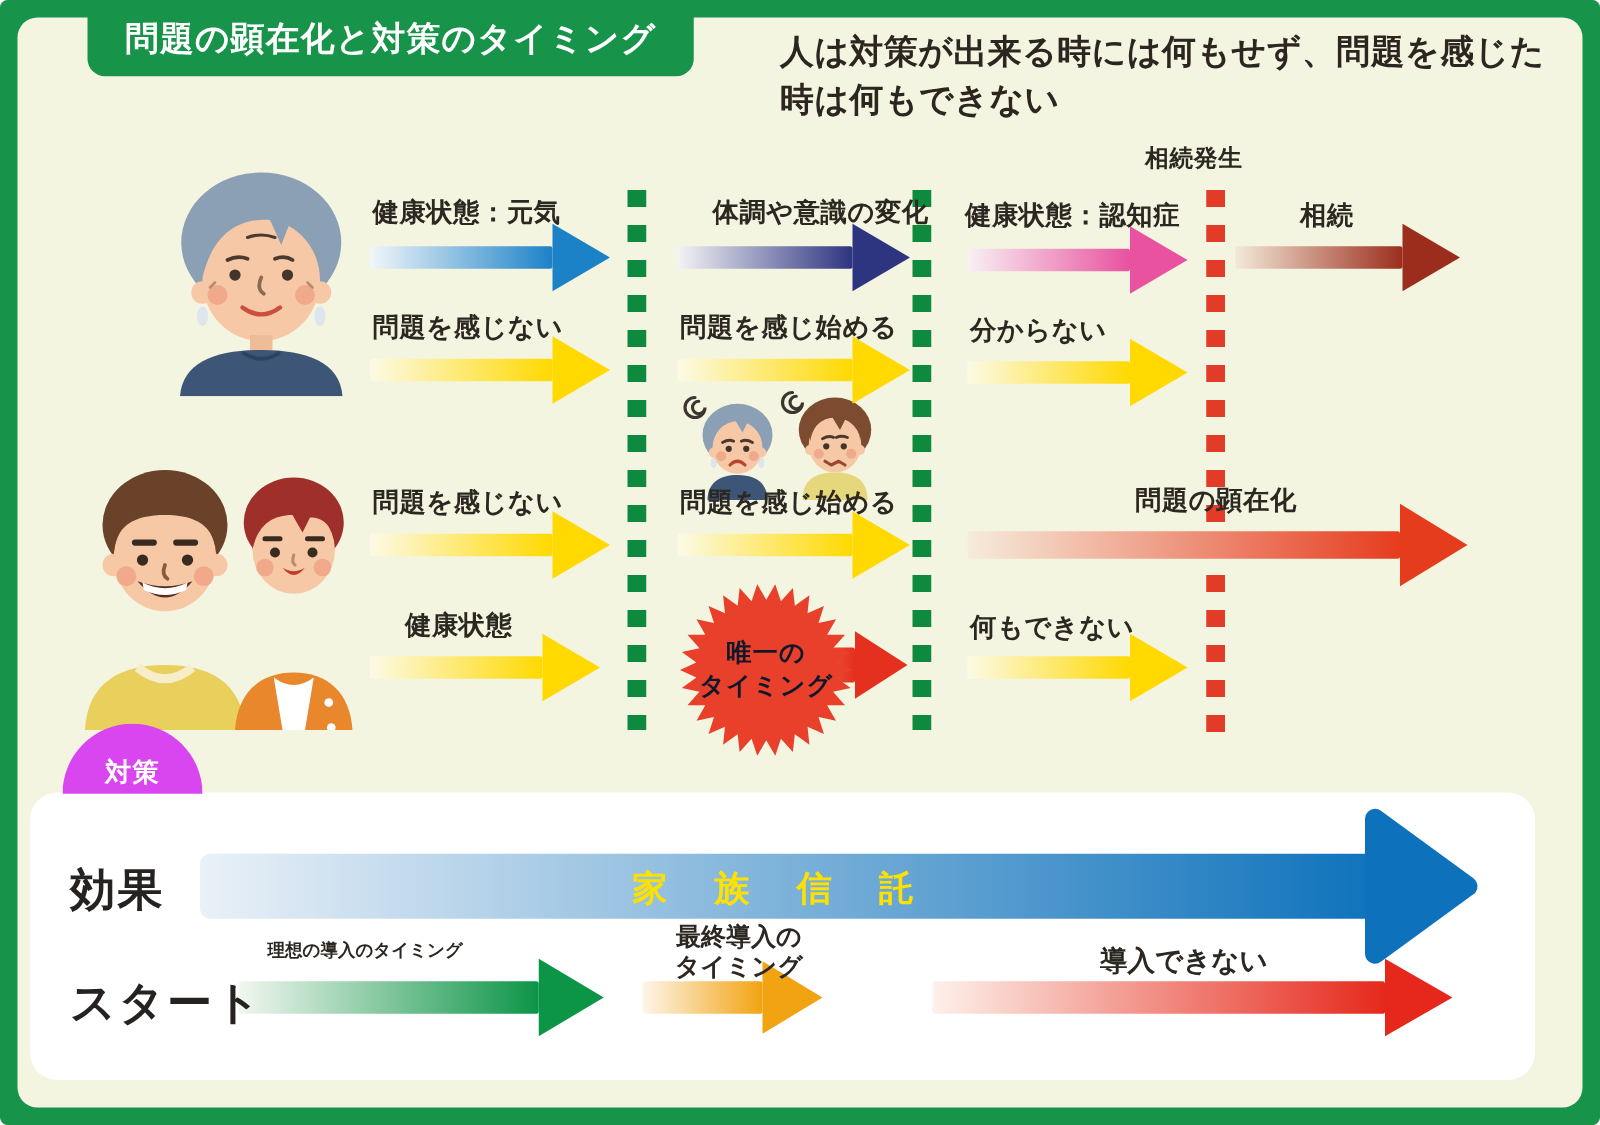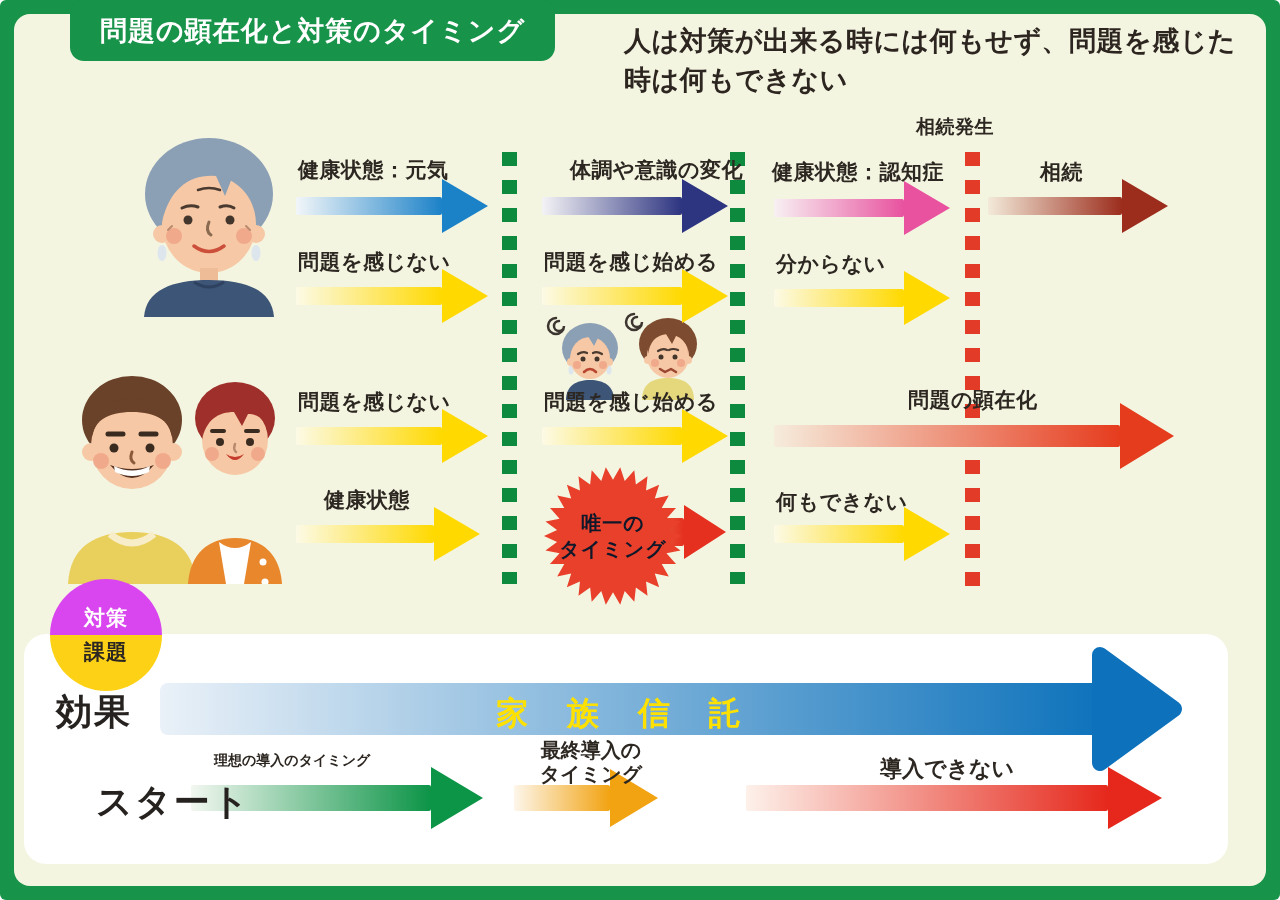--- a/index.html
+++ b/index.html
@@ -57,21 +57,21 @@
     border-radius:50%;overflow:hidden;z-index:4;
   }
   .legend-half{width:100%;height:50%;display:flex;justify-content:center;
     font-weight:700;font-size:21px;letter-spacing:1px;}
   .legend-top{background:#d946ef;color:#ffffff;align-items:flex-end;padding-bottom:3px;}
   .legend-bottom{background:#fcd116;color:#2d2722;align-items:flex-start;padding-top:3px;}
   .big-label{position:absolute;z-index:4;font-weight:700;font-size:36px;color:#262220;letter-spacing:2px;}
   .trust-arrow{position:absolute;left:156px;top:641px;width:1030px;height:136px;z-index:2;}
   .trust-text{
     position:absolute;left:416px;top:692px;width:420px;z-index:3;
-    text-align:center;color:#ffe100;font-weight:700;font-size:32px;letter-spacing:15px;
+    text-align:center;color:#ffe100;font-weight:700;font-size:28px;letter-spacing:15px;
   }
   .burst-svg{position:absolute;left:542px;top:465px;width:142px;height:142px;z-index:4;}
   .burst-text{
     position:absolute;left:542px;top:465px;width:142px;height:142px;z-index:5;
     display:flex;flex-direction:column;align-items:center;justify-content:center;
     color:#0f172a;font-weight:700;font-size:20px;line-height:1.3;letter-spacing:1px;
   }
   .blabel{position:absolute;z-index:4;font-weight:700;font-size:21px;color:#2d2722;white-space:pre-line;}
 </style>
 </head>
@@ -256,38 +256,37 @@
   <div class="lbl" style="left:776px;top:488px;">何もできない</div>
   <div class="arrow" style="left:774px;top:534px;width:130px;--c0:#fcfae6;--c:#ffd900;--bh:18px;--hw:46px;--hh:27px;">
       <div class="body"></div>
       <div class="head"></div>
     </div>
 
   <div class="panel"></div>
 
   <div class="legend-circle">
     <div class="legend-half legend-top">対策</div>
-    <div class="legend-half legend-bottom">課題</div>
   </div>
 
   <div class="big-label" style="left:56px;top:688px;">効果</div>
 
   <svg class="trust-arrow" viewBox="0 0 1030 136">
     <defs>
       <linearGradient id="gradBlue" x1="0" y1="0" x2="1" y2="0">
         <stop offset="0" stop-color="#eaf1f8"></stop>
         <stop offset="1" stop-color="#0d72bb"></stop>
       </linearGradient>
     </defs>
     <rect x="4" y="42" width="945" height="52" rx="8" fill="url(#gradBlue)"></rect>
     <polygon points="944,14 1018,68 944,122" fill="#0d72bb" stroke="#0d72bb" stroke-width="16" stroke-linejoin="round"></polygon>
   </svg>
   <div class="trust-text">家 族 信 託</div>
 
-  <div class="big-label" style="left:56px;top:778px;margin-left:40px;">スタート</div>
+  <div class="big-label" style="left:56px;top:778px;">スタート</div>
 
   <div class="blabel" style="left:214px;top:752px;font-size:14px;">理想の導入のタイミング</div>
   <div class="arrow" style="left:191px;top:798px;width:240px;--c0:#f2f7f0;--c:#0c9447;--bh:26px;--hw:52px;--hh:31px;z-index:2;">
       <div class="body"></div>
       <div class="head"></div>
     </div>
 
   <div class="blabel" style="left:526px;top:738px;width:130px;text-align:center;font-size:20px;line-height:1.2;">最終導入の
 タイミング</div>
   <div class="arrow" style="left:514px;top:798px;width:96px;--c0:#fdf6ea;--c:#f2a312;--bh:26px;--hw:48px;--hh:29px;z-index:2;">

